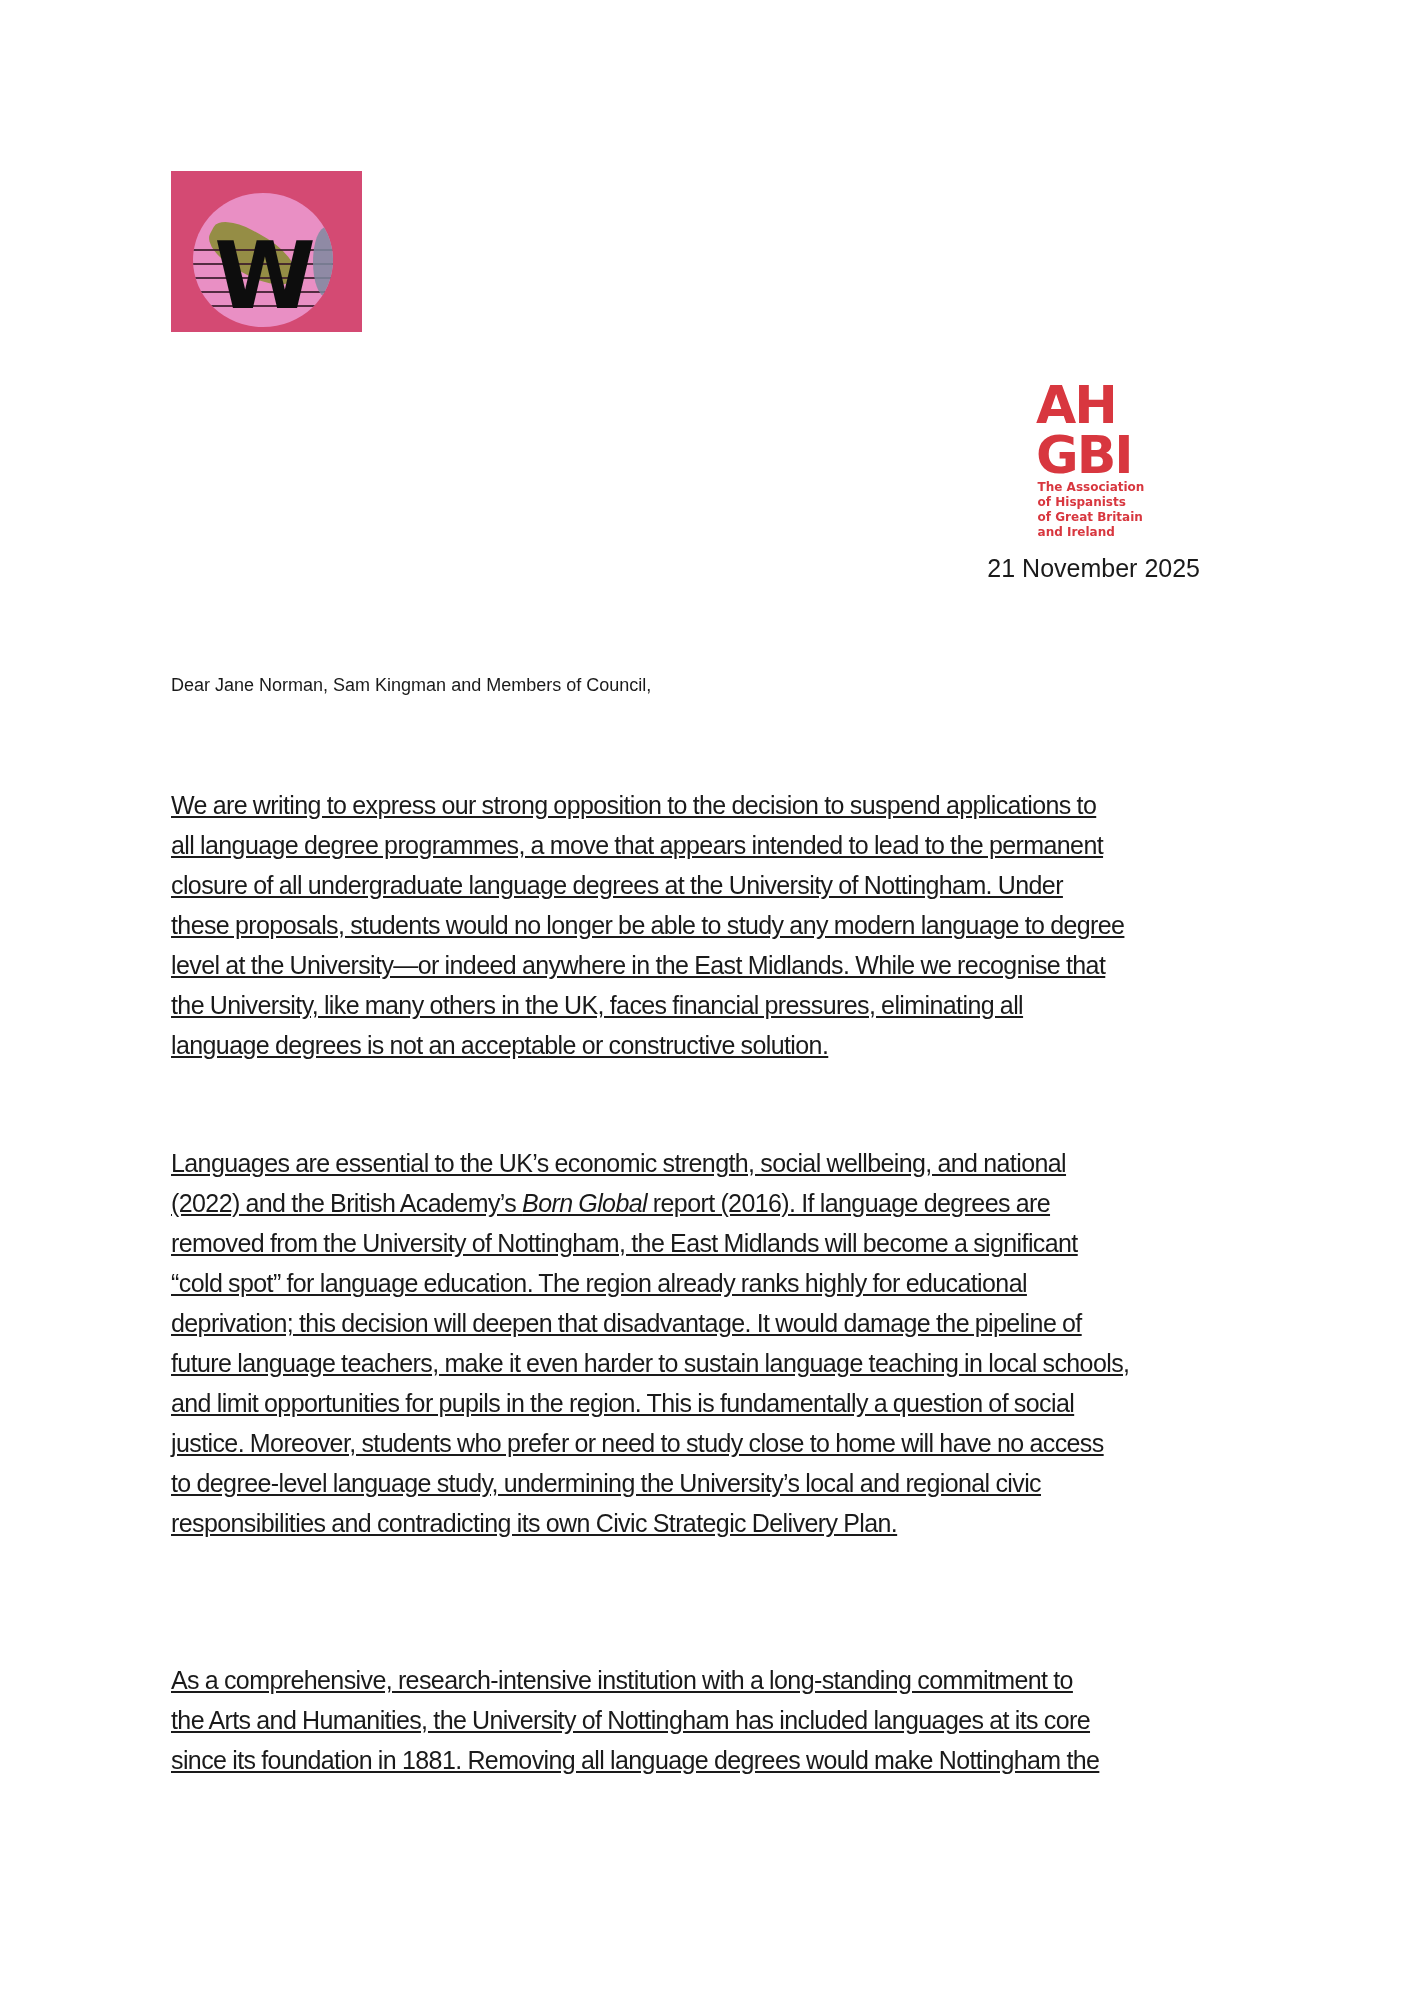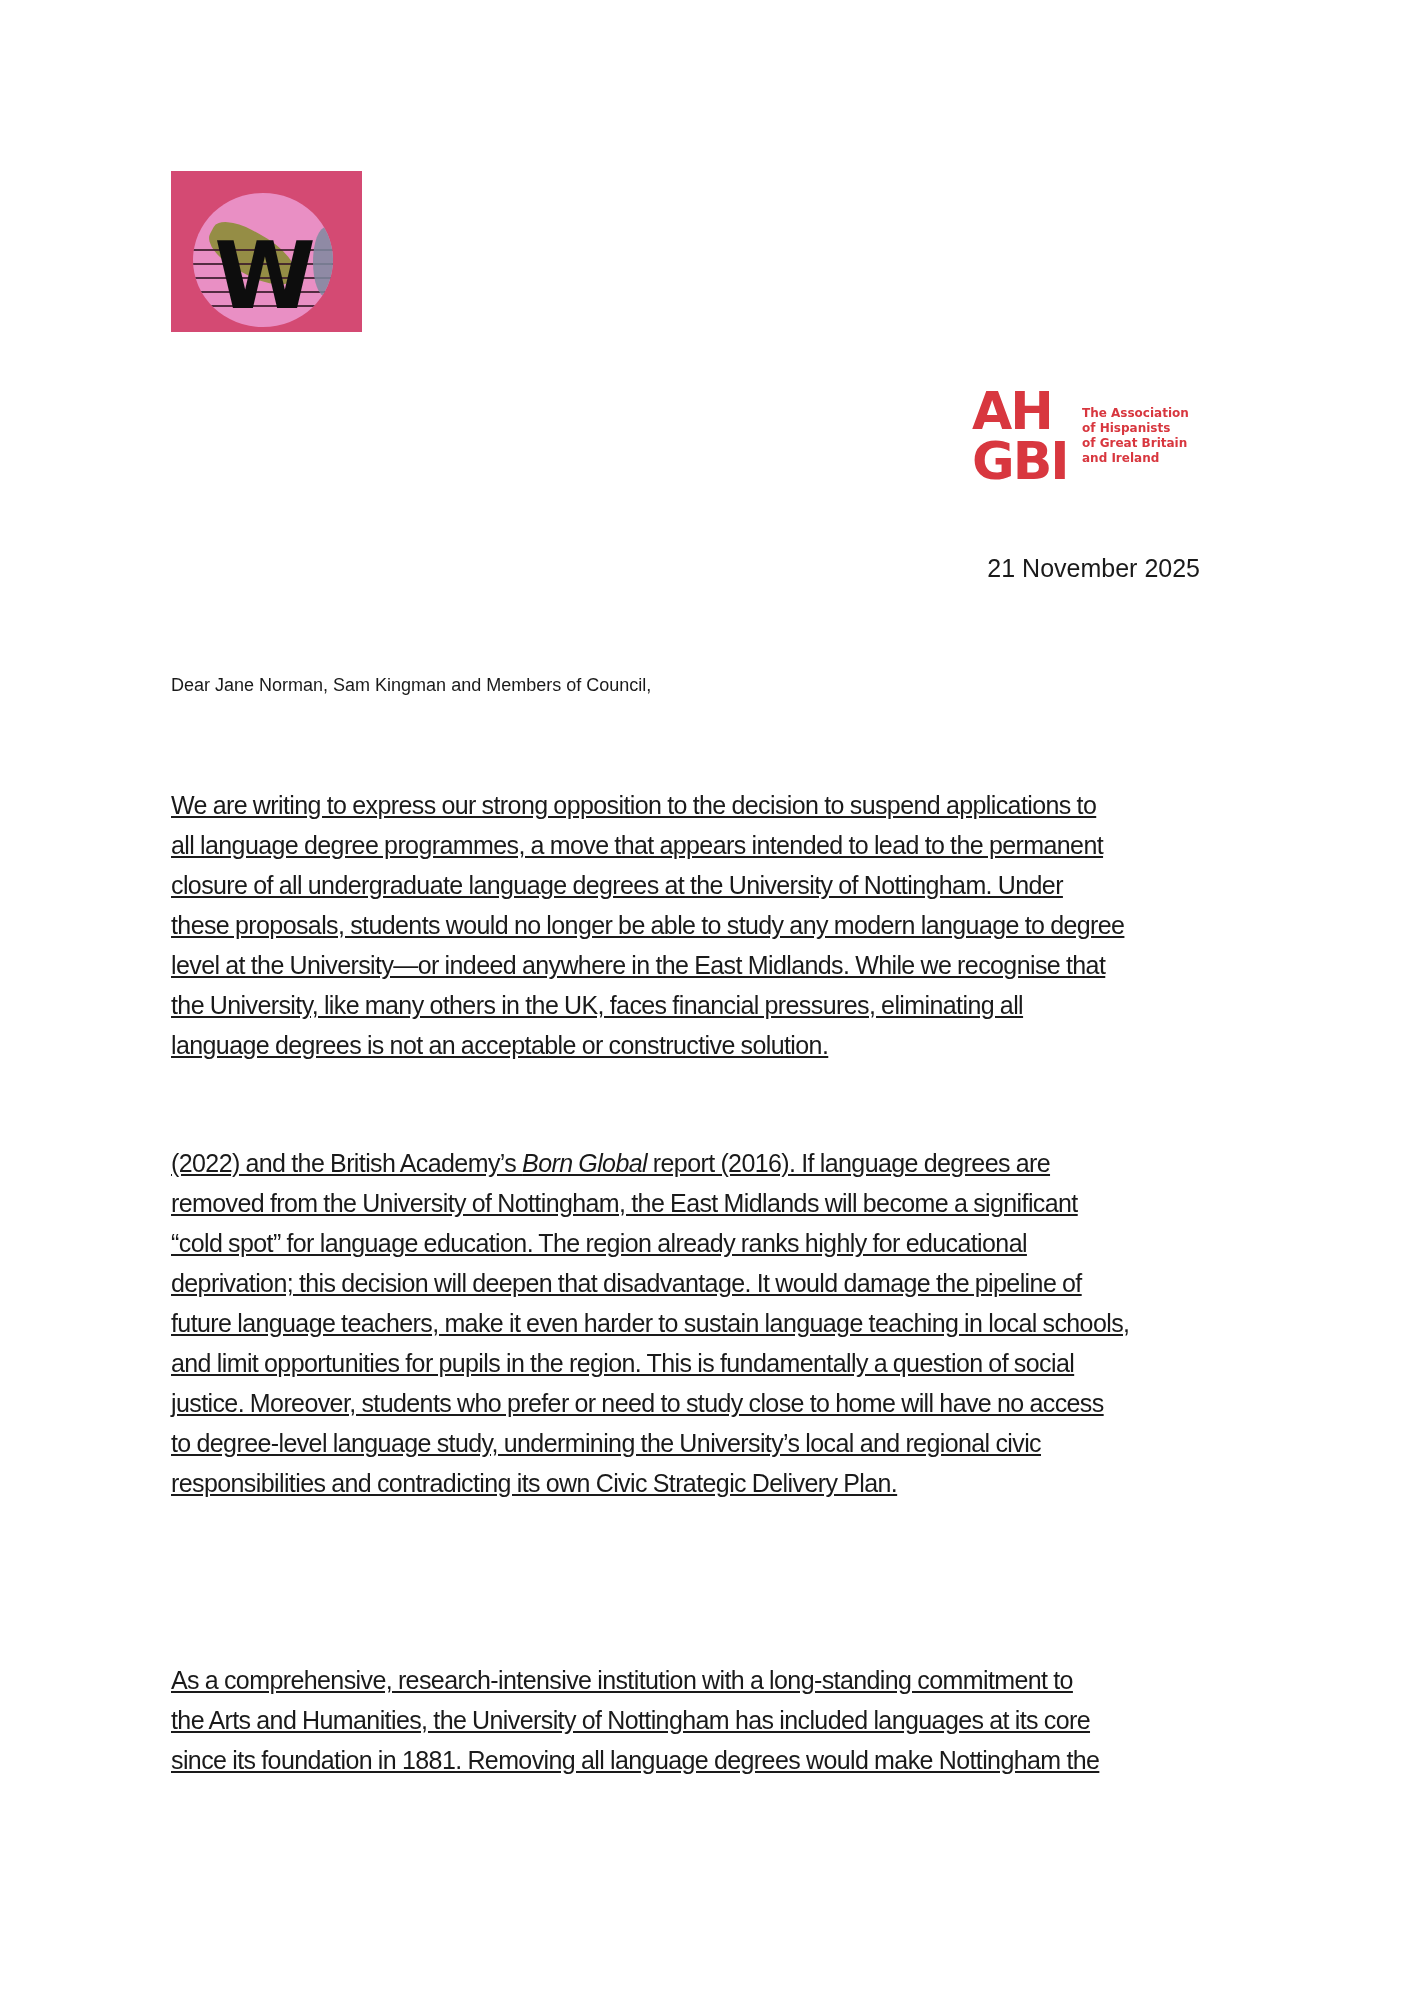--- a/index.html
+++ b/index.html
@@ -91,20 +91,21 @@
 
     
     .ahgbi-logo {
       position: absolute;
       left: 972px;
       top: 380px;
       width: 226px;
       height: 112px;
       display: flex;
       align-items: center;
+      flex-direction: column;
     }
     .ahgbi-mark {
       width: 98px;
       display: flex;
       flex-direction: column;
       font-family: "DejaVu Sans", sans-serif;
       font-weight: bold;
       color: #d8373f;
       font-size: 52px;
       line-height: 50px;
@@ -194,20 +195,21 @@
     <span class="line">We are writing to express our strong opposition to the decision to suspend applications to</span>
     <span class="line">all language degree programmes, a move that appears intended to lead to the permanent</span>
     <span class="line">closure of all undergraduate language degrees at the University of Nottingham. Under</span>
     <span class="line">these proposals, students would no longer be able to study any modern language to degree</span>
     <span class="line">level at the University—or indeed anywhere in the East Midlands. While we recognise that</span>
     <span class="line">the University, like many others in the UK, faces financial pressures, eliminating all</span>
     <span class="line">language degrees is not an acceptable or constructive solution.</span>
   </p>
 
   <p class="body-text p2">
+    <span class="line">Languages are essential to the UK’s economic strength, social wellbeing, and national</span>
     <span class="line"><span>(2022) and the British Academy’s </span><em>Born Global</em><span> report (2016). If language degrees are</span></span>
     <span class="line">removed from the University of Nottingham, the East Midlands will become a significant</span>
     <span class="line">“cold spot” for language education. The region already ranks highly for educational</span>
     <span class="line">deprivation; this decision will deepen that disadvantage. It would damage the pipeline of</span>
     <span class="line">future language teachers, make it even harder to sustain language teaching in local schools,</span>
     <span class="line">and limit opportunities for pupils in the region. This is fundamentally a question of social</span>
     <span class="line">justice. Moreover, students who prefer or need to study close to home will have no access</span>
     <span class="line">to degree-level language study, undermining the University’s local and regional civic</span>
     <span class="line">responsibilities and contradicting its own Civic Strategic Delivery Plan.</span>
   </p>

